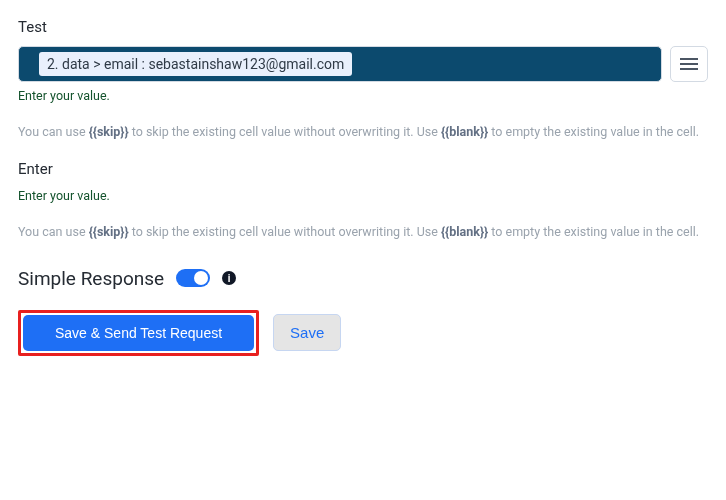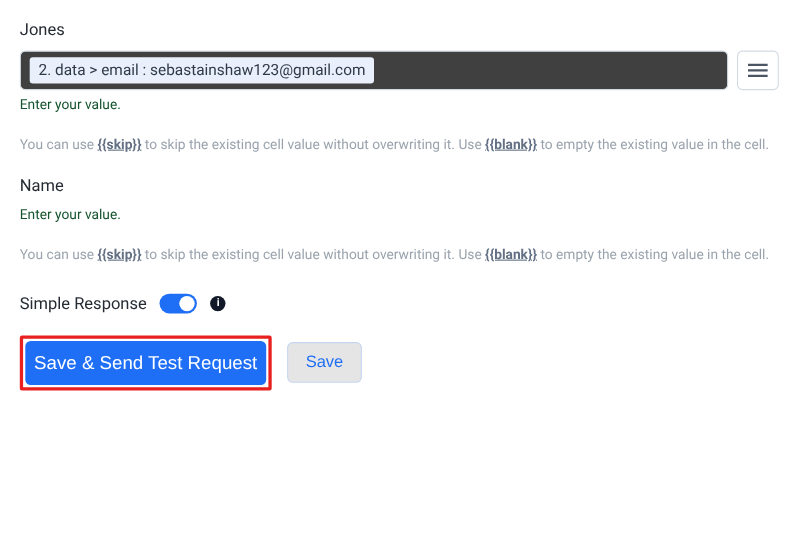--- a/index.html
+++ b/index.html
@@ -29,25 +29,25 @@
     .input-row {
       display: flex;
       align-items: stretch;
       gap: 8px;
       margin-bottom: 6px;
     }
     .chip-input {
       flex: 1;
       border: 1px solid #d3dae3;
       border-radius: 5px;
-      background: #404040;
+      background: #0c4a6e;
       min-height: 36px;
       display: flex;
       align-items: center;
-      padding: 4px 8px;
+      padding: 4px 20px;
       cursor: text;
     }
     .chip {
       background: #e9f0fc;
       color: #2f3a46;
       border-radius: 3px;
       padding: 4px 8px;
       font-size: 14px;
       white-space: nowrap;
     }
@@ -69,31 +69,30 @@
     .note-text {
       font-size: 12.5px;
       color: #9aa3ad;
       line-height: 1.7;
       margin-top: 18px;
       margin-bottom: 18px;
     }
     .note-text .token {
       font-weight: 700;
       color: #637084;
-      text-decoration: underline;
     }
     .toggle-row {
       display: flex;
       align-items: center;
       gap: 12px;
       margin-top: 24px;
       margin-bottom: 20px;
     }
     .toggle-label {
-      font-size: 15px;
+      font-size: 19px;
       color: #252b33;
     }
     .toggle {
       width: 34px;
       height: 18px;
       background: #1e6ff5;
       border-radius: 18px;
       position: relative;
       cursor: pointer;
       display: inline-block;
@@ -123,22 +122,22 @@
     .button-row {
       display: flex;
       align-items: center;
       gap: 14px;
     }
     .btn-primary {
       background: #1e6ff5;
       color: #fff;
       border: none;
       border-radius: 5px;
-      padding: 10px 8px;
-      font-size: 17px;
+      padding: 10px 32px;
+      font-size: 14px;
       cursor: pointer;
     }
     .btn-secondary {
       background: #e5e5e5;
       color: #1e6ff5;
       border: 1px solid #c6d6f1;
       border-radius: 5px;
       padding: 9px 16px;
       font-size: 15px;
       cursor: pointer;
@@ -158,42 +157,42 @@
     .caret {
       color: #9aa3ad;
       margin-left: 4px;
       font-size: 14px;
     }
   </style>
 </head>
 <body>
 
 <div class="field-block">
-  <span class="field-label">Jones</span>
+  <span class="field-label">Test</span>
   <div class="input-row">
     <div class="chip-input">
       <span class="chip">2. data &gt; email : sebastainshaw123@gmail.com</span>
     </div>
     <button class="hamburger-btn">
       <svg class="hamburger" viewBox="0 0 18 14">
         <line x1="0" y1="2" x2="18" y2="2"></line>
         <line x1="0" y1="7" x2="18" y2="7"></line>
         <line x1="0" y1="12" x2="18" y2="12"></line>
       </svg>
     </button>
   </div>
   <div class="helper-text">Enter your value.</div>
 </div>
 
 <div class="note-text">
   <span>You can use </span><span class="token">{{skip}}</span><span> to skip the existing cell value without overwriting it. Use </span><span class="token">{{blank}}</span><span> to empty the existing value in the cell.</span>
 </div>
 
 <div class="field-block">
-  <span class="field-label">Name</span>
+  <span class="field-label">Enter</span>
   <div class="helper-text">Enter your value.</div>
 </div>
 
 <div class="note-text">
   <span>You can use </span><span class="token">{{skip}}</span><span> to skip the existing cell value without overwriting it. Use </span><span class="token">{{blank}}</span><span> to empty the existing value in the cell.</span>
 </div>
 
 <div class="toggle-row">
   <span class="toggle-label">Simple Response</span>
   <span class="toggle">

